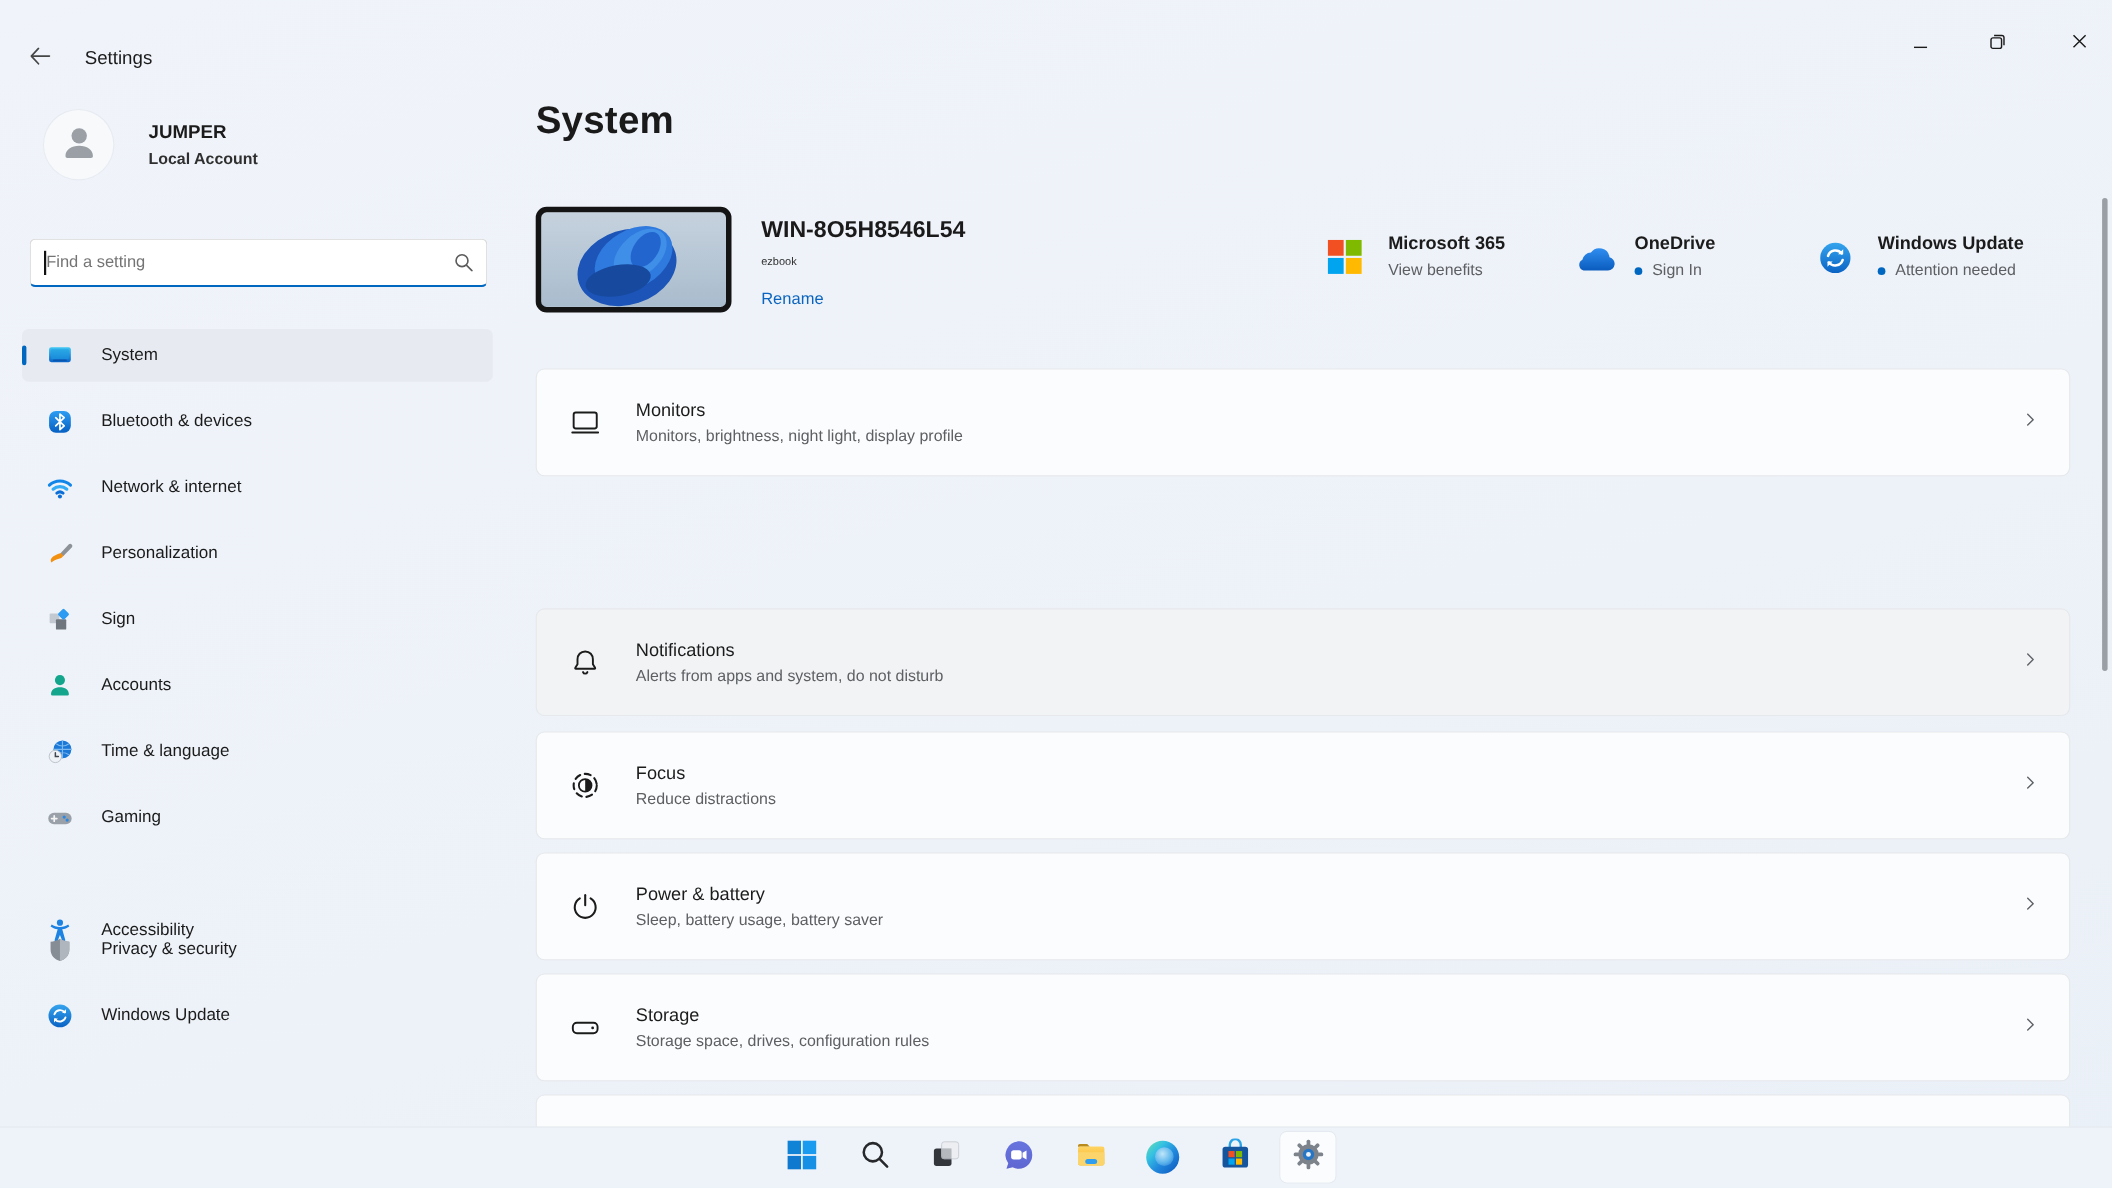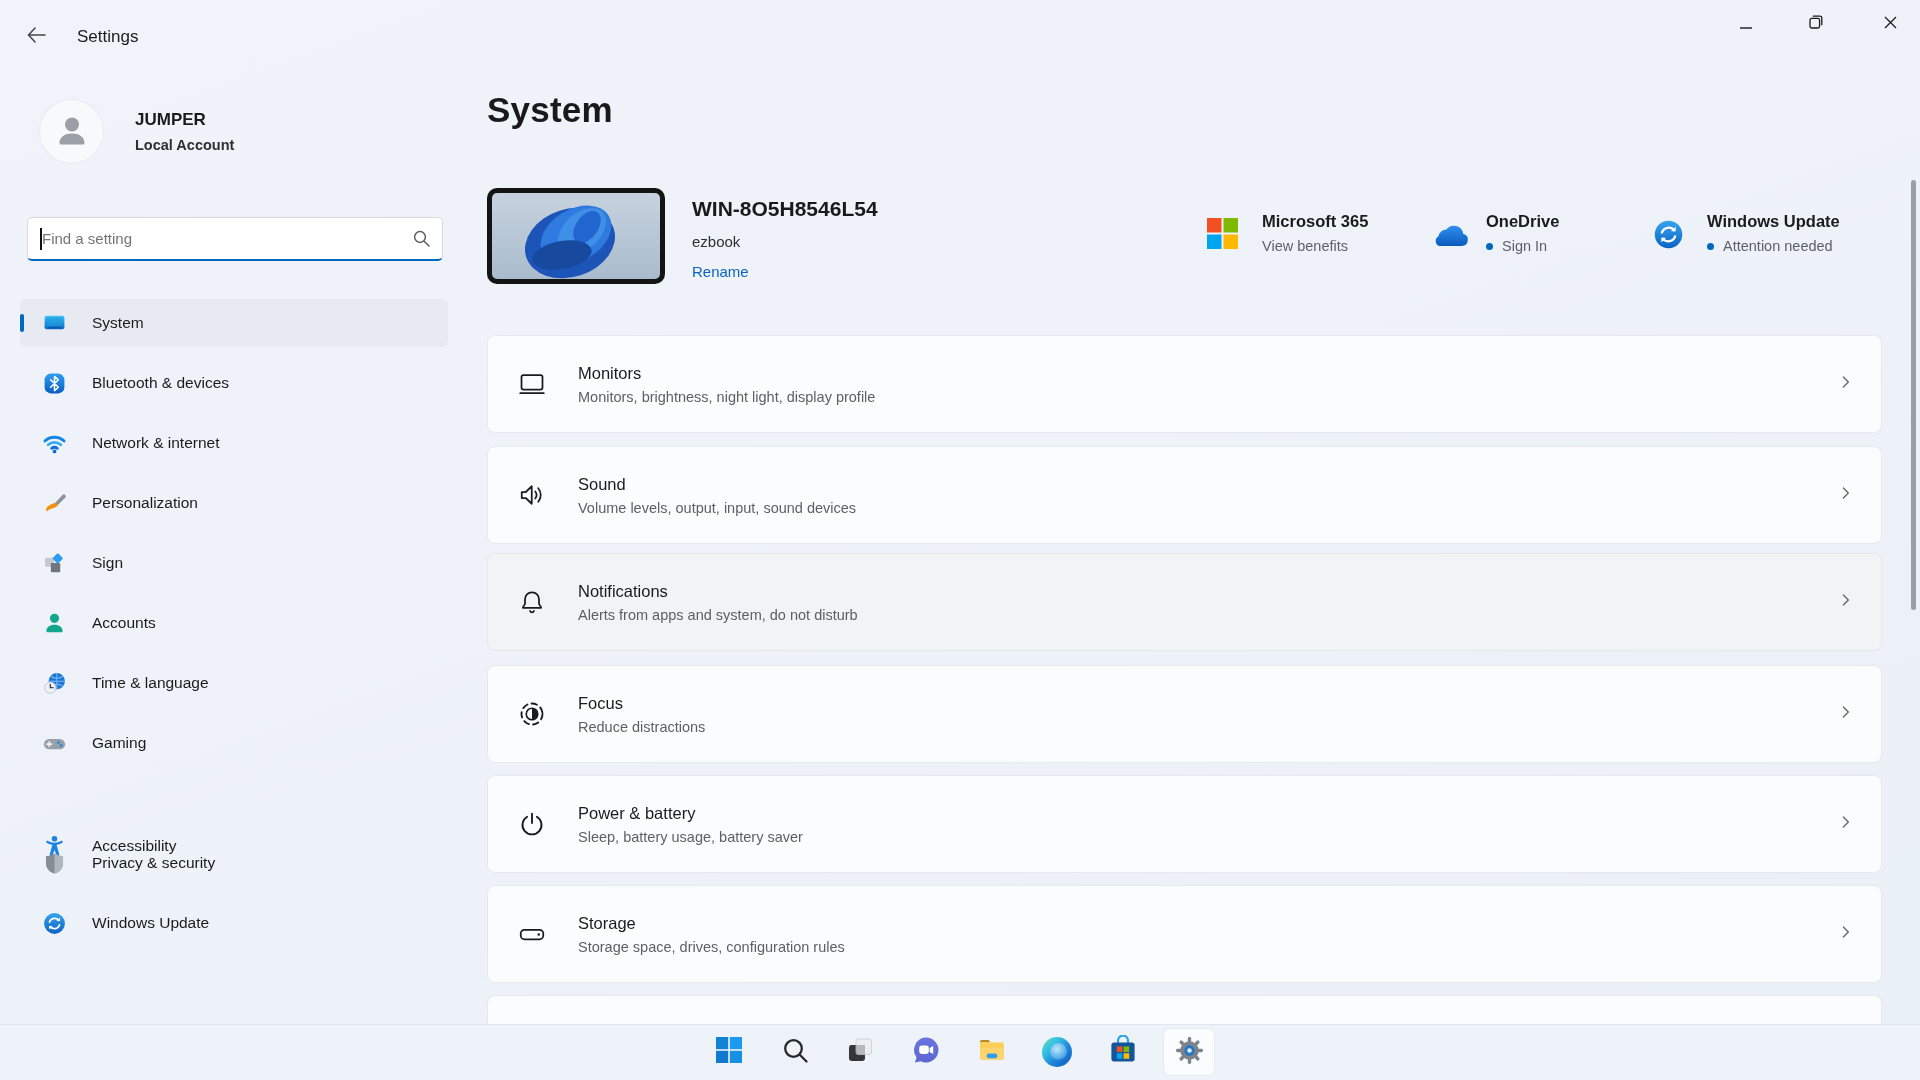--- a/index.html
+++ b/index.html
@@ -1,21 +1,21 @@
 <!DOCTYPE html>
 <html><head>
 <meta charset="utf-8">
 <style>
   * { margin:0; padding:0; box-sizing:border-box; }
   html,body { width:1920px; height:1080px; }
   body { font-family:"Liberation Sans","DejaVu Sans",sans-serif; background:#eff3f9; overflow:hidden; }
   #screen { position:relative; width:1920px; height:1080px; background:linear-gradient(160deg,#f0f4fa 0%,#edf2f8 60%,#eaf0f7 100%); }
 
   
-  .titlebar { position:absolute; left:0; top:0; width:1920px; height:50px; }
+  .titlebar { position:absolute; left:0; top:16px; width:1920px; height:50px; }
   .back-btn { position:absolute; left:19px; top:21px; width:34px; height:32px; display:flex; align-items:center; justify-content:center; border-radius:5px; cursor:pointer; }
   .app-title { position:absolute; left:77px; top:27px; font-size:17px; color:#1b1b1b; }
   .win-btn { position:absolute; top:0; width:46px; height:48px; display:flex; align-items:center; justify-content:center; }
   #btn-min { left:1723px; } #btn-max { left:1793px; } #btn-close { left:1861px; width:59px; }
 
   
   .avatar { position:absolute; left:40px; top:100px; width:63px; height:63px; border-radius:50%; background:#f7f9fb; box-shadow:0 0 0 1px rgba(0,0,0,0.03); display:flex; align-items:center; justify-content:center; }
   .user-name { position:absolute; left:135px; top:110px; font-size:17px; font-weight:bold; color:#1b1b1b; }
   .user-type { position:absolute; left:135px; top:137px; font-size:14.5px; color:#2f2f2f;font-weight:bold; }
 
@@ -31,21 +31,21 @@
   .nav-item.selected::before { content:""; position:absolute; left:0px; top:15px; width:3.5px; height:18px; border-radius:2px; background:#0067c0; }
   .nav-ico { width:26px; height:26px; margin-right:25px; flex:0 0 26px; display:flex; align-items:center; justify-content:center; }
   .nav-label { font-size:15.5px; color:#1b1b1b; white-space:nowrap; }
   #nav-0{top:299px} #nav-1{top:359px} #nav-2{top:419px} #nav-3{top:479px} #nav-4{top:539px} #nav-5{top:599px}
   #nav-6{top:659px} #nav-7{top:719px} #nav-8{top:822px} #nav-9{top:839px} #nav-10{top:899px}
 
   
   .page-title { position:absolute; left:487px; top:90px; font-size:35px; font-weight:bold; color:#1a1a1a; letter-spacing:0.2px; }
   .device-thumb { position:absolute; left:487px; top:188px; width:178px; height:96px; border:5px solid #141414; border-radius:10px; background:linear-gradient(180deg,#c6d2de 0%,#a9bccd 100%); overflow:hidden; }
   .device-name { position:absolute; left:692px; top:197px; font-size:21px; font-weight:bold; color:#1a1a1a; }
-  .device-model { position:absolute; left:692px; top:233px; font-size:15px; color:#2f2f2f; }
+  .device-model { position:absolute; left:692px; top:233px; font-size:10px; color:#2f2f2f; }
   .device-rename { position:absolute; left:692px; top:263px; font-size:15px; color:#0b64c0; cursor:pointer; }
 
   .promo { position:absolute; top:212px; }
   .promo .p-ico { position:absolute; top:6px; }
   .promo .p-title { font-size:16.5px; font-weight:bold; color:#1b1b1b; }
   .promo .p-sub { margin-top:7px; font-size:14.5px; color:#5d5f63; display:flex; align-items:center; }
   .bullet { display:inline-block; width:7px; height:7px; border-radius:50%; background:#0067c0; margin-right:9px; }
   #promo-0 { left:1207px; } #promo-0 .p-text { margin-left:55px; }
   #promo-1 { left:1432px; } #promo-1 .p-text { margin-left:54px; }
   #promo-2 { left:1652px; } #promo-2 .p-text { margin-left:55px; }
@@ -350,36 +350,20 @@
     </span>
     <div class="card-text">
       <div class="card-title">Monitors</div>
       <div class="card-sub">Monitors, brightness, night light, display profile</div>
     </div>
     <span class="card-chevron"><svg width="17" height="17" viewBox="0 0 24 24" fill="none" stroke="#5f6368" stroke-width="1.8" stroke-linecap="round" stroke-linejoin="round">
           <path d="M9 5 l7 7 -7 7"></path>
         </svg></span>
   </div>
 
-  <div class="card" id="card-1">
-    <span class="card-icon">
-      <svg width="30" height="30" viewBox="0 0 24 24" fill="none" stroke="#1b1b1b" stroke-width="1.4" stroke-linejoin="round" stroke-linecap="round">
-          <path d="M3.8 9.6 h3.2 L11.8 5 v14 L7 14.4 H3.8 z"></path>
-          <path d="M14.6 9.2 a4.6 4.6 0 0 1 0 5.6"></path>
-          <path d="M17 6.6 a8.4 8.4 0 0 1 0 10.8"></path>
-        </svg>
-    </span>
-    <div class="card-text">
-      <div class="card-title">Sound</div>
-      <div class="card-sub">Volume levels, output, input, sound devices</div>
-    </div>
-    <span class="card-chevron"><svg width="17" height="17" viewBox="0 0 24 24" fill="none" stroke="#5f6368" stroke-width="1.8" stroke-linecap="round" stroke-linejoin="round">
-          <path d="M9 5 l7 7 -7 7"></path>
-        </svg></span>
-  </div>
 
   <div class="card hovered" id="card-2">
     <span class="card-icon">
       <svg width="30" height="30" viewBox="0 0 24 24" fill="none" stroke="#1b1b1b" stroke-width="1.4" stroke-linejoin="round">
           <path d="M12 4.2 c3.4 0 5.6 2.5 5.6 5.7 v3.6 l1.6 2.6 q.3.6-.4.6 h-13.6 q-.7 0-.4-.6 l1.6-2.6 v-3.6 c0-3.2 2.2-5.7 5.6-5.7 z"></path>
           <path d="M10.4 19.2 a1.7 1.7 0 0 0 3.2 0" stroke-linecap="round"></path>
         </svg>
     </span>
     <div class="card-text">
       <div class="card-title">Notifications</div>

